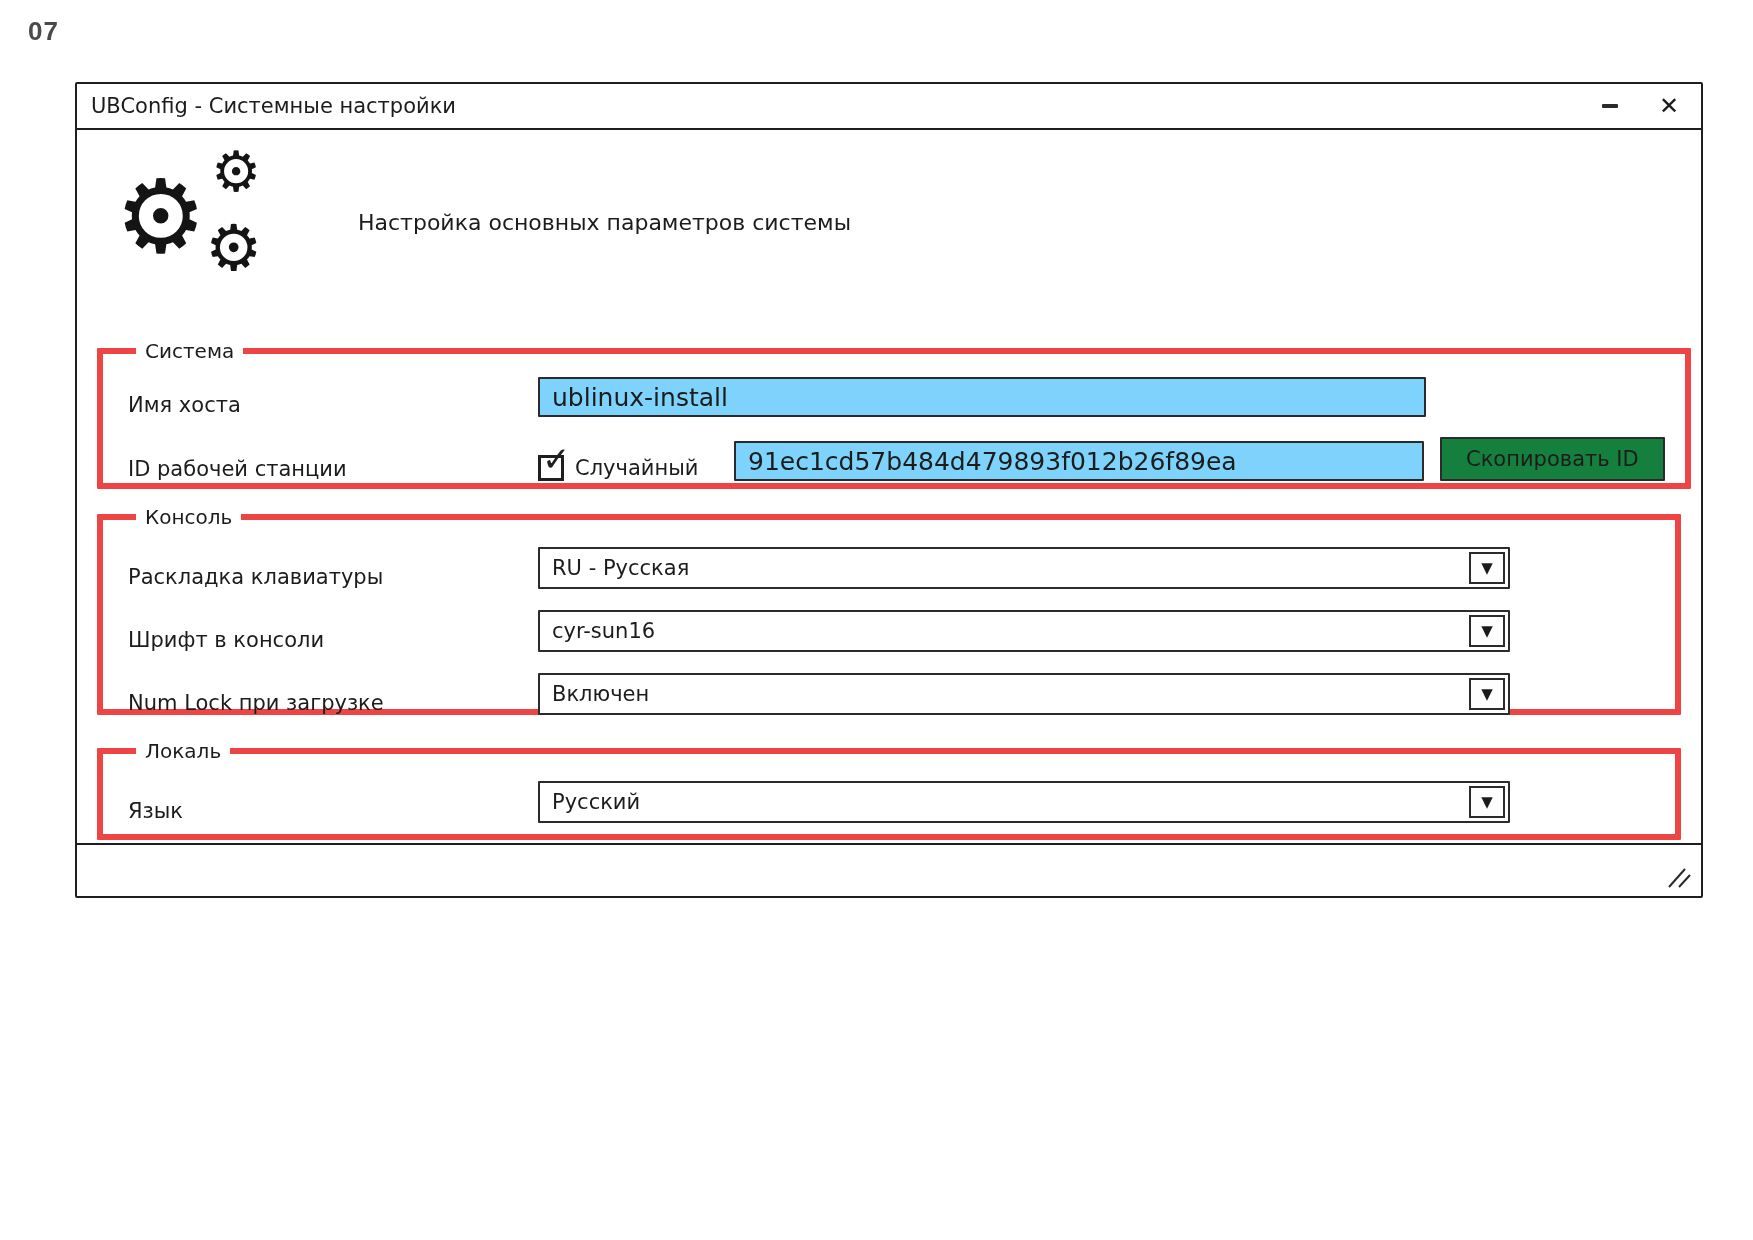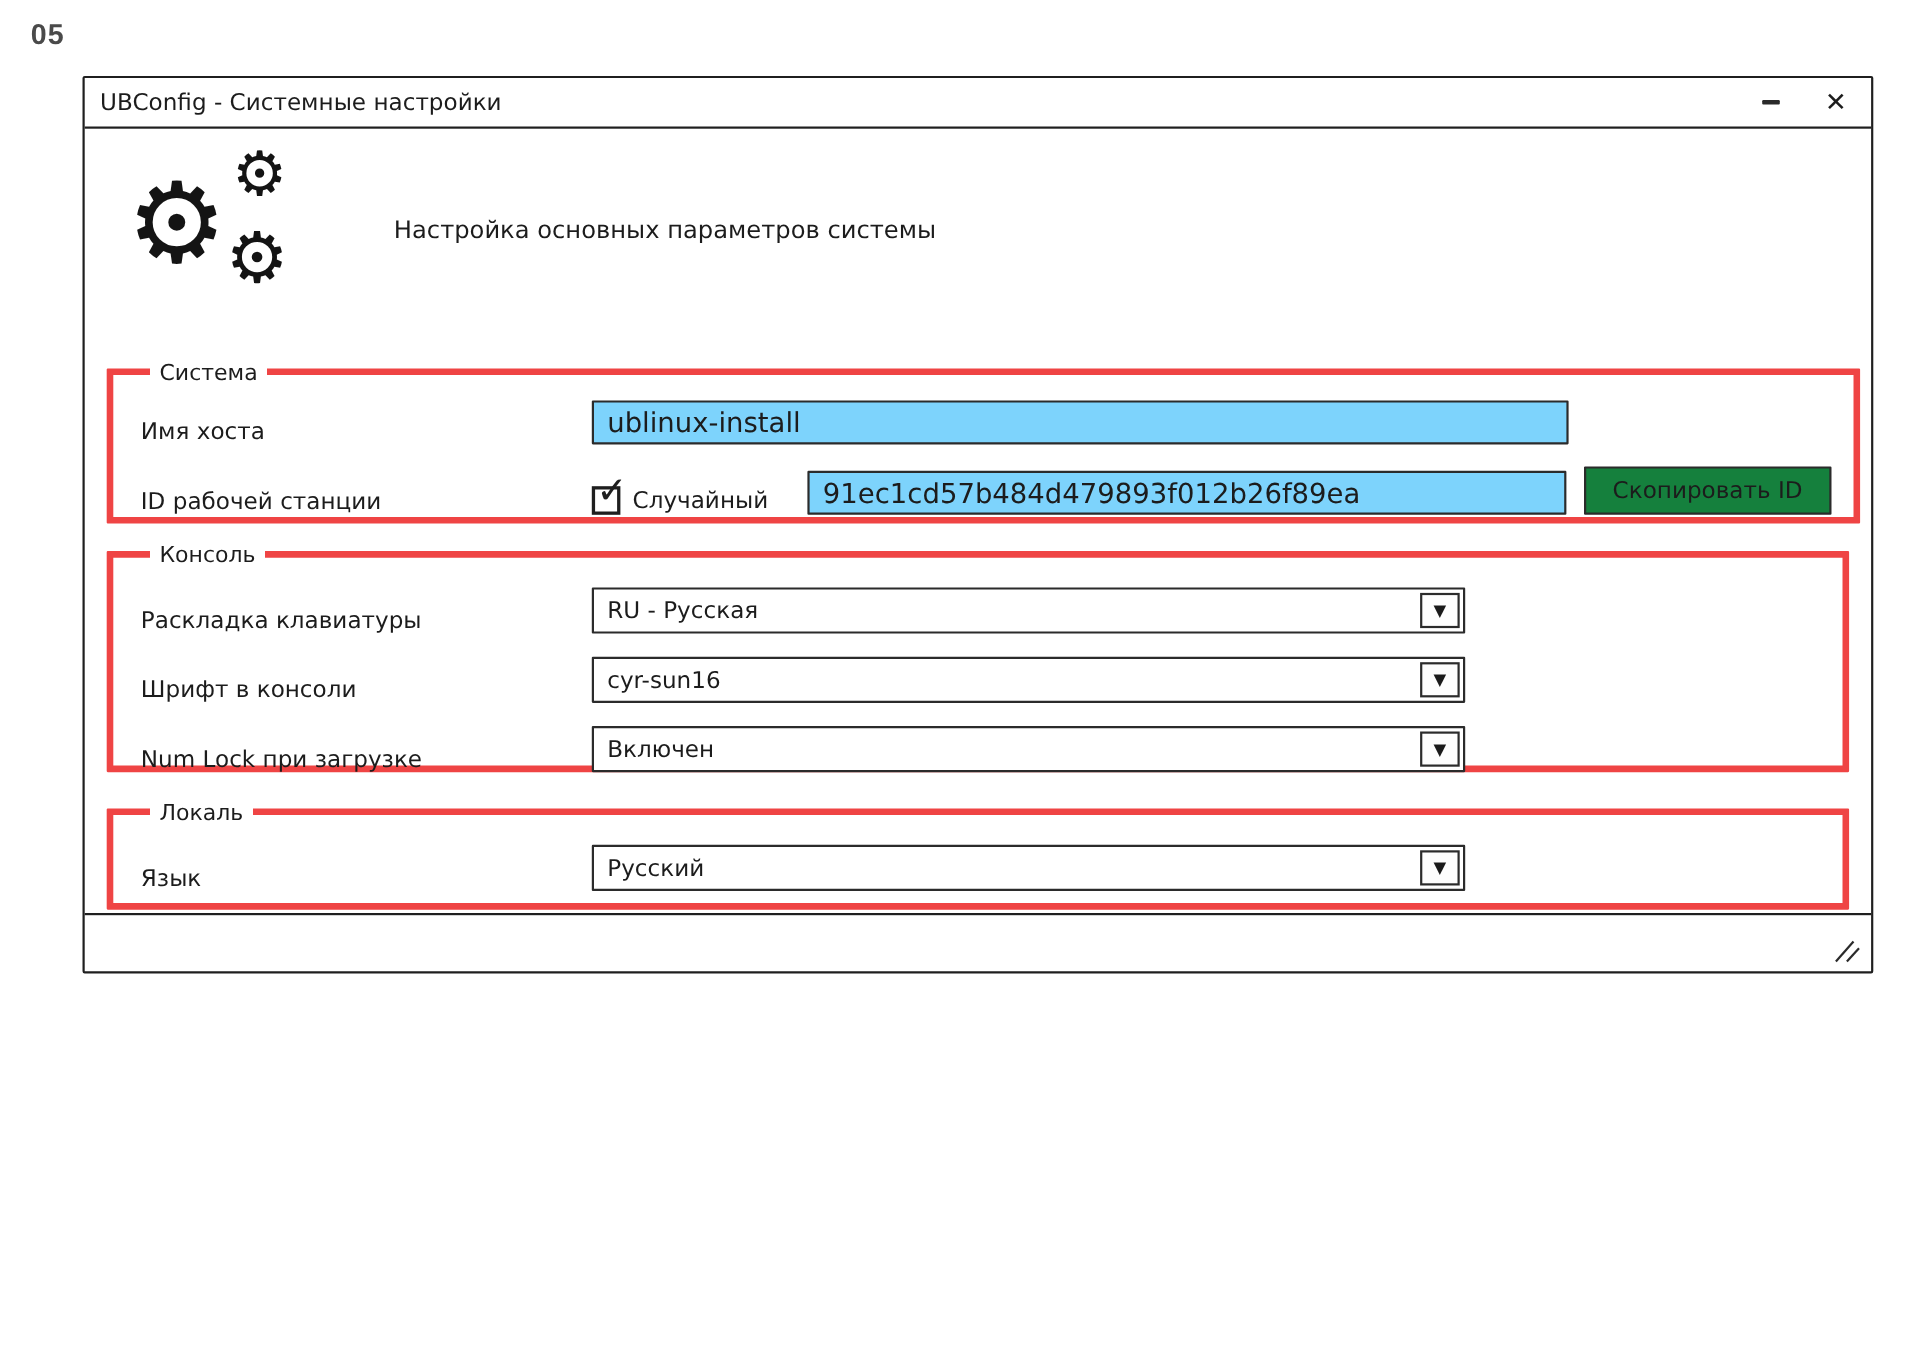--- a/index.html
+++ b/index.html
@@ -12,21 +12,21 @@
   }
 
   .page-number {
     position: absolute; left: 28px; top: 16px;
     font-size: 26px; font-weight: bold; color: #4a4a4a;
     font-family: "Liberation Sans", sans-serif;
     letter-spacing: 1px;
   }
 
   .window {
-    position: absolute; left: 75px; top: 69px;
+    position: absolute; left: 75px; top: 82px;
     width: 1628px; height: 816px;
     border: 2px solid #1f1f1f;
     background: #ffffff;
     border-radius: 2px;
   }
 
   .titlebar {
     height: 46px;
     border-bottom: 2px solid #1f1f1f;
     display: flex; align-items: center;
@@ -103,21 +103,21 @@
     font-size: 21px;
     font-family: "DejaVu Sans", sans-serif;
     color: #1c1c1c;
     border-radius: 1px;
     cursor: pointer;
     white-space: nowrap;
   }
 
   .combo {
     position: relative;
-    width: 794px; height: 42px;
+    width: 972px; height: 42px;
     border: 2px solid #2b2b2b;
     display: flex; align-items: center;
     padding: 0 52px 0 12px;
     font-size: 21px;
     background: #ffffff;
     border-radius: 1px;
     cursor: pointer;
   }
   .combo-arrow-box {
     position: absolute; top: 3px; right: 3px; bottom: 3px; width: 36px;
@@ -129,21 +129,21 @@
 
   .statusbar {
     position: absolute; left: 0; right: 0; bottom: 0; height: 53px;
     border-top: 2px solid #1f1f1f;
   }
   .resize-grip { position: absolute; right: 8px; bottom: 6px; cursor: nwse-resize; }
 </style>
 </head>
 <body>
 
-<div class="page-number">05</div>
+<div class="page-number">07</div>
 
 <div class="window">
 
   <div class="titlebar">
     <span>UBConfig - Системные настройки</span>
     <div class="window-controls">
       <span class="min-btn">
         <span class="min-bar"></span>
       </span>
       <span class="close-btn">✕</span>

